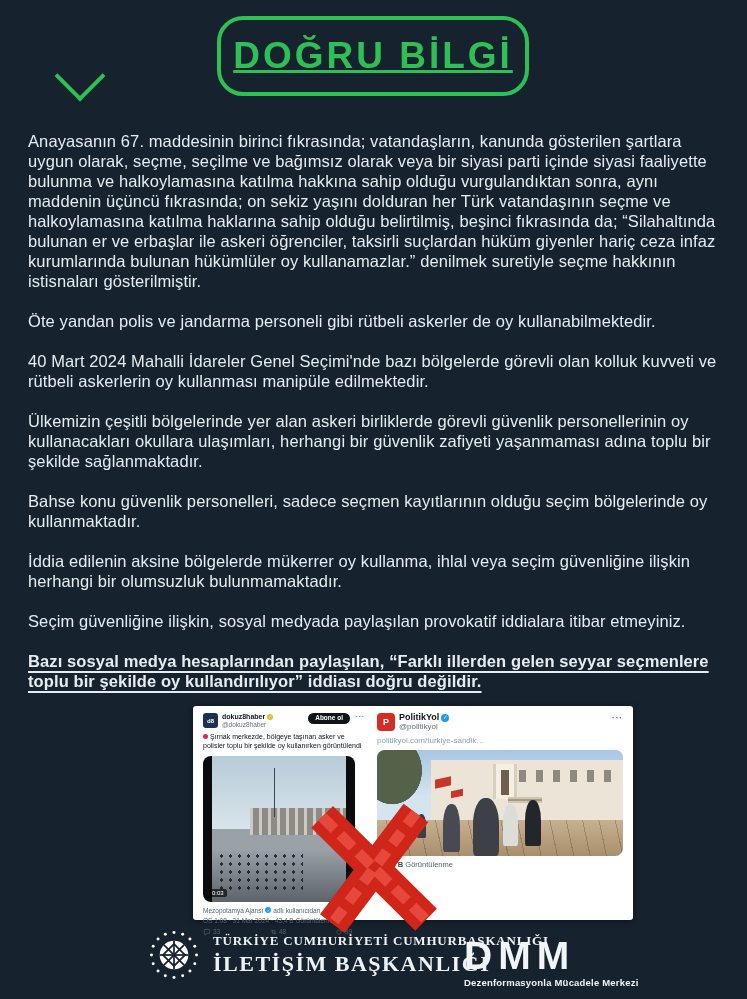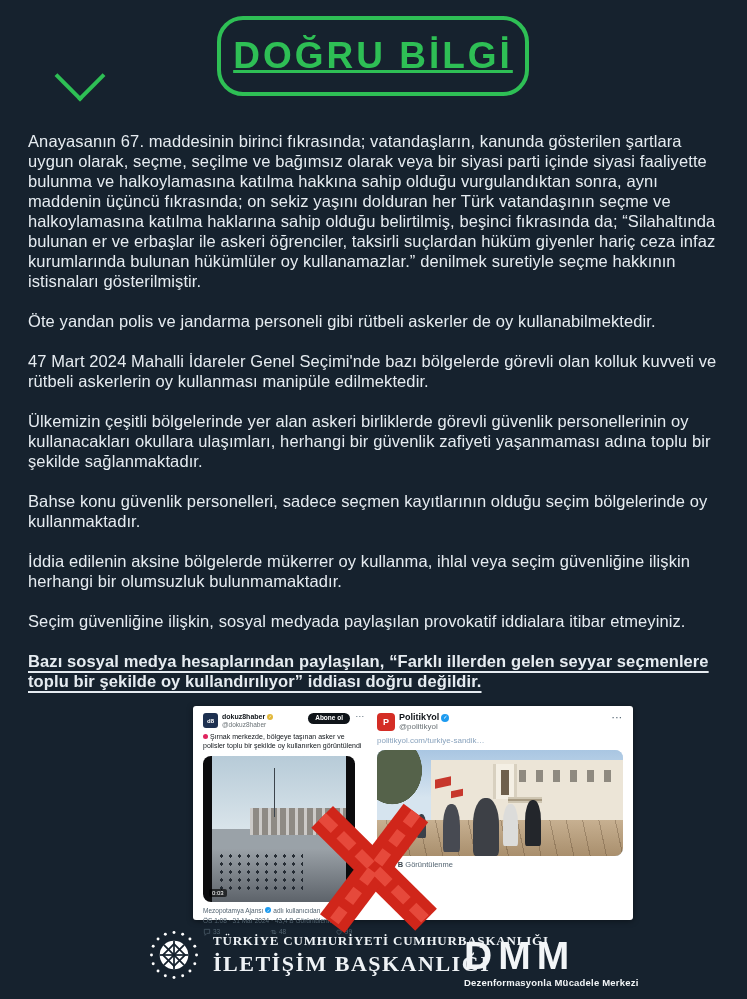--- a/index.html
+++ b/index.html
@@ -106,21 +106,21 @@
 <div class="page">
 
   <div class="bubble">
     <div class="bubble-title">DOĞRU BİLGİ</div>
   </div>
   <div class="bubble-tail"></div>
 
   <div class="content">
     <p>Anayasanın 67. maddesinin birinci fıkrasında; vatandaşların, kanunda gösterilen şartlara uygun olarak, seçme, seçilme ve bağımsız olarak veya bir siyasi parti içinde siyasi faaliyette bulunma ve halkoylamasına katılma hakkına sahip olduğu vurgulandıktan sonra, aynı maddenin üçüncü fıkrasında; on sekiz yaşını dolduran her Türk vatandaşının seçme ve halkoylamasına katılma haklarına sahip olduğu belirtilmiş, beşinci fıkrasında da; “Silahaltında bulunan er ve erbaşlar ile askeri öğrenciler, taksirli suçlardan hüküm giyenler hariç ceza infaz kurumlarında bulunan hükümlüler oy kullanamazlar.” denilmek suretiyle seçme hakkının istisnaları gösterilmiştir.</p>
     <p>Öte yandan polis ve jandarma personeli gibi rütbeli askerler de oy kullanabilmektedir.</p>
-    <p>47 Mart 2024 Mahalli İdareler Genel Seçimi'nde bazı bölgelerde görevli olan kolluk kuvveti ve rütbeli askerlerin oy kullanması manipüle edilmektedir.</p>
+    <p>40 Mart 2024 Mahalli İdareler Genel Seçimi'nde bazı bölgelerde görevli olan kolluk kuvveti ve rütbeli askerlerin oy kullanması manipüle edilmektedir.</p>
     <p>Ülkemizin çeşitli bölgelerinde yer alan askeri birliklerde görevli güvenlik personellerinin oy kullanacakları okullara ulaşımları, herhangi bir güvenlik zafiyeti yaşanmaması adına toplu bir şekilde sağlanmaktadır.</p>
     <p>Bahse konu güvenlik personelleri, sadece seçmen kayıtlarının olduğu seçim bölgelerinde oy kullanmaktadır.</p>
     <p>İddia edilenin aksine bölgelerde mükerrer oy kullanma, ihlal veya seçim güvenliğine ilişkin herhangi bir olumsuzluk bulunmamaktadır.</p>
     <p>Seçim güvenliğine ilişkin, sosyal medyada paylaşılan provokatif iddialara itibar etmeyiniz.</p>
     <p class="highlight">Bazı sosyal medya hesaplarından paylaşılan, “Farklı illerden gelen seyyar seçmenlere toplu bir şekilde oy kullandırılıyor” iddiası doğru değildir.</p>
   </div>
 
   <div class="shot">
 
     <div class="tweet tweet-left">

